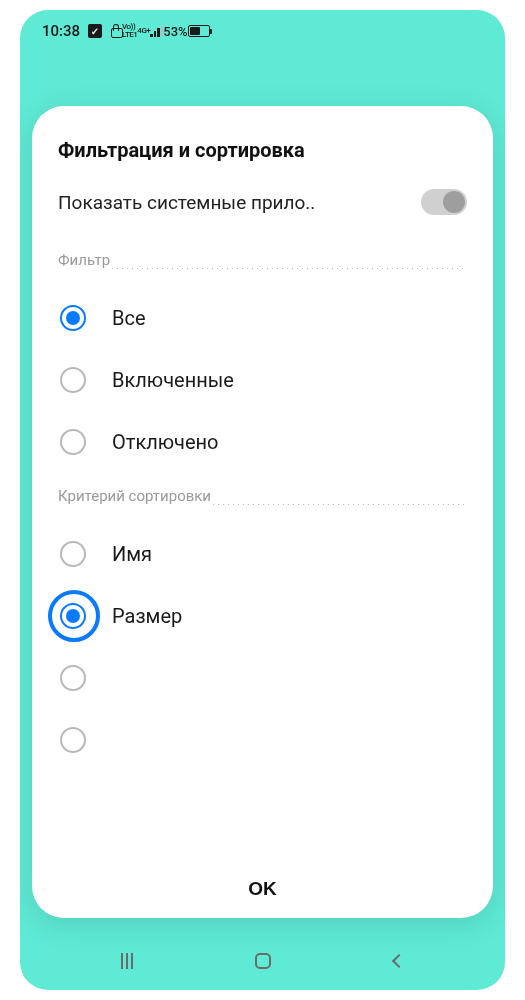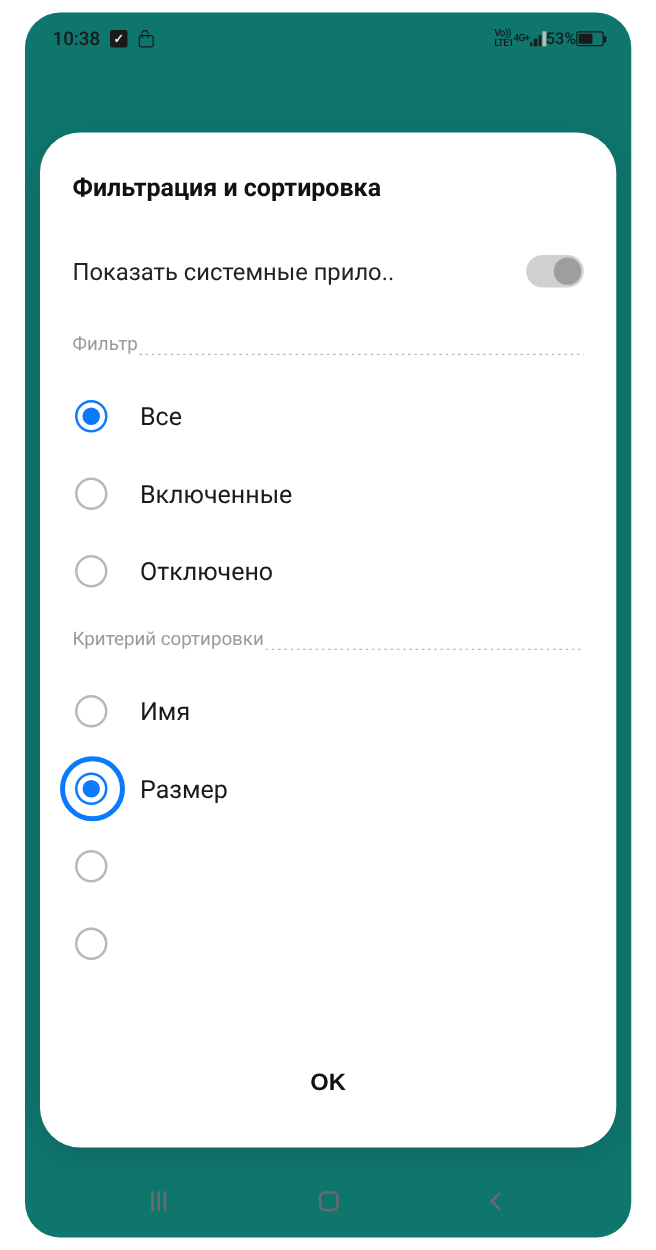--- a/index.html
+++ b/index.html
@@ -7,25 +7,25 @@
     font-family: -apple-system, BlinkMacSystemFont, "Segoe UI", Roboto, Arial, sans-serif;
     background: #fff;
     width: 525px;
     height: 1000px;
     position: relative;
     overflow: hidden;
   }
   .phone-frame {
     position: absolute;
     top: 10px; left: 20px; right: 20px; bottom: 10px;
-    background: #0f766e;
+    background: #5eead4;
     border-radius: 28px;
     overflow: hidden;
     display: flex;
-    flex-direction: column;
+    flex-direction: row;
   }
   
   .status-bar {
     height: 42px;
     display: flex;
     align-items: center;
     justify-content: space-between;
     padding: 0 22px;
     color: #1a1a1a;
     font-size: 15px;
@@ -82,21 +82,21 @@
     border-radius: 32px;
     box-shadow: 0 6px 30px rgba(0,0,0,0.12);
     display: flex;
     flex-direction: column;
     padding: 32px 26px 0 26px;
   }
   .dialog-title {
     font-size: 20px;
     font-weight: 700;
     color: #111;
-    margin-bottom: 42px;
+    margin-bottom: 27px;
   }
   .toggle-row {
     display: flex;
     align-items: center;
     justify-content: space-between;
     margin-bottom: 36px;
   }
   .toggle-label {
     font-size: 19px;
     color: #222;
@@ -154,21 +154,21 @@
   }
   .radio.selected::after {
     content: ""; width: 14px; height: 14px; border-radius: 50%; background: #0a7aff;
   }
   .option-label {
     font-size: 20px; color: #1a1a1a;
   }
 
   .dialog-footer {
     margin-top: auto;
-    padding: 22px 0 32px;
+    padding: 22px 0 10px;
     text-align: center;
   }
   .ok-btn {
     font-size: 19px; font-weight: 600; color: #111;
     background: none; border: none;
     padding: 8px 40px;
   }
 
   
   .nav-bar {

